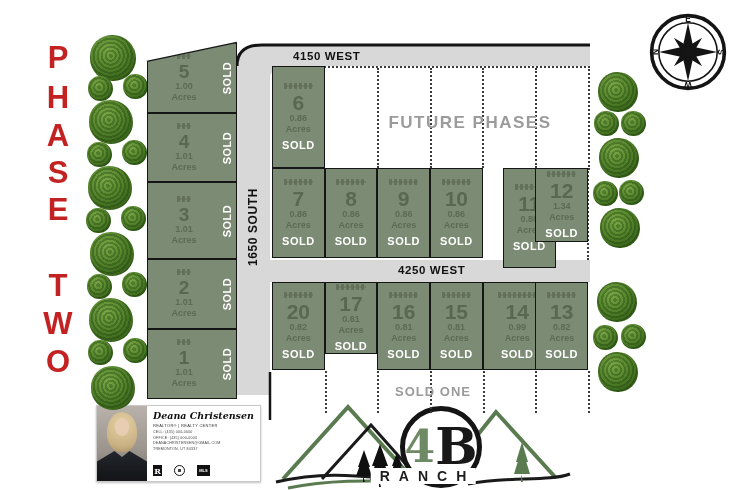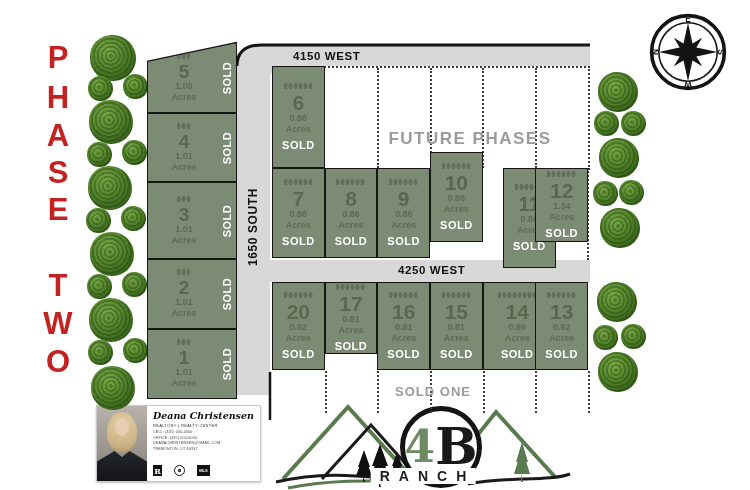--- a/index.html
+++ b/index.html
@@ -90,21 +90,21 @@
     <path d="M147,62 L237,43" fill="none" stroke="#161616" stroke-width="2.5"></path>
   </svg>
 
   <div class="abs" style="left:324px;top:66px;width:264px;height:102px;background:#fff;
               border-top:2px dotted #3a3a3a;border-right:2px dotted #3a3a3a;z-index:2;"></div>
   <div class="dotline-v" style="left:377px;top:68px;height:100px;z-index:2;"></div>
   <div class="dotline-v" style="left:430px;top:68px;height:100px;z-index:2;"></div>
   <div class="dotline-v" style="left:482px;top:68px;height:100px;z-index:2;"></div>
   <div class="dotline-v" style="left:535px;top:68px;height:100px;z-index:2;"></div>
   <div class="dotline-v" style="left:587px;top:168px;height:92px;z-index:2;"></div>
-  <div class="ghost" style="left:352px;top:129px;width:236px;text-align:center;font-size:17px;letter-spacing:1.5px;z-index:3;">FUTURE PHASES</div>
+  <div class="ghost" style="left:352px;top:113px;width:236px;text-align:center;font-size:17px;letter-spacing:1.5px;z-index:3;">FUTURE PHASES</div>
 
   <div id="phase-one-lines" class="abs" style="left:0;top:0;z-index:2;">
       <div class="dotline-v" style="left: 324.7px; top: 371px; height: 42px;"></div>
       <div class="dotline-v" style="left: 377.3px; top: 371px; height: 42px;"></div>
       <div class="dotline-v" style="left: 430px; top: 371px; height: 42px;"></div>
       <div class="dotline-v" style="left: 482.7px; top: 371px; height: 42px;"></div>
       <div class="dotline-v" style="left: 535.3px; top: 371px; height: 42px;"></div>
       <div class="dotline-v" style="left: 588px; top: 371px; height: 42px;"></div>
     </div>
   <div class="ghost" style="left:373px;top:384px;width:120px;text-align:center;font-size:13px;letter-spacing:1px;z-index:3;">SOLD ONE</div>
@@ -169,21 +169,21 @@
       </div>
       <div class="lot" style="left: 324.7px; top: 282px; width: 52.6px; height: 72px;">
         <div class="inner" style="display: contents;"><div class="price"></div><div class="lot-num">17</div><div class="acres">0.81</div><div class="acres">Acres</div><div class="sold">SOLD</div></div>
       </div>
       <div class="lot" style="left: 377.3px; top: 168px; width: 52.7px; height: 90px;">
         <div class="inner" style="display: contents;"><div class="price"></div><div class="lot-num">9</div><div class="acres">0.86</div><div class="acres">Acres</div><div class="sold">SOLD</div></div>
       </div>
       <div class="lot" style="left: 377.3px; top: 282px; width: 52.7px; height: 88px;">
         <div class="inner" style="display: contents;"><div class="price"></div><div class="lot-num">16</div><div class="acres">0.81</div><div class="acres">Acres</div><div class="sold">SOLD</div></div>
       </div>
-      <div class="lot" style="left: 430px; top: 152px; width: 52.7px; height: 90px;">
+      <div class="lot" style="left: 430px; top: 168px; width: 52.7px; height: 90px;">
         <div class="inner" style="display: contents;"><div class="price"></div><div class="lot-num">10</div><div class="acres">0.86</div><div class="acres">Acres</div><div class="sold">SOLD</div></div>
       </div>
       <div class="lot" style="left: 430px; top: 282px; width: 52.7px; height: 88px;">
         <div class="inner" style="display: contents;"><div class="price"></div><div class="lot-num">15</div><div class="acres">0.81</div><div class="acres">Acres</div><div class="sold">SOLD</div></div>
       </div>
       <div class="lot" style="left: 503px; top: 168px; width: 52.6px; height: 100px;">
         <div class="inner" style="display: contents;"><div class="price"></div><div class="lot-num">11</div><div class="acres">0.86</div><div class="acres">Acres</div><div class="sold">SOLD</div></div>
       </div>
       <div class="lot" style="left: 482.7px; top: 282px; width: 69px; height: 88px;">
         <div class="inner" style="display: contents;"><div class="price"></div><div class="lot-num">14</div><div class="acres">0.99</div><div class="acres">Acres</div><div class="sold">SOLD</div></div>

